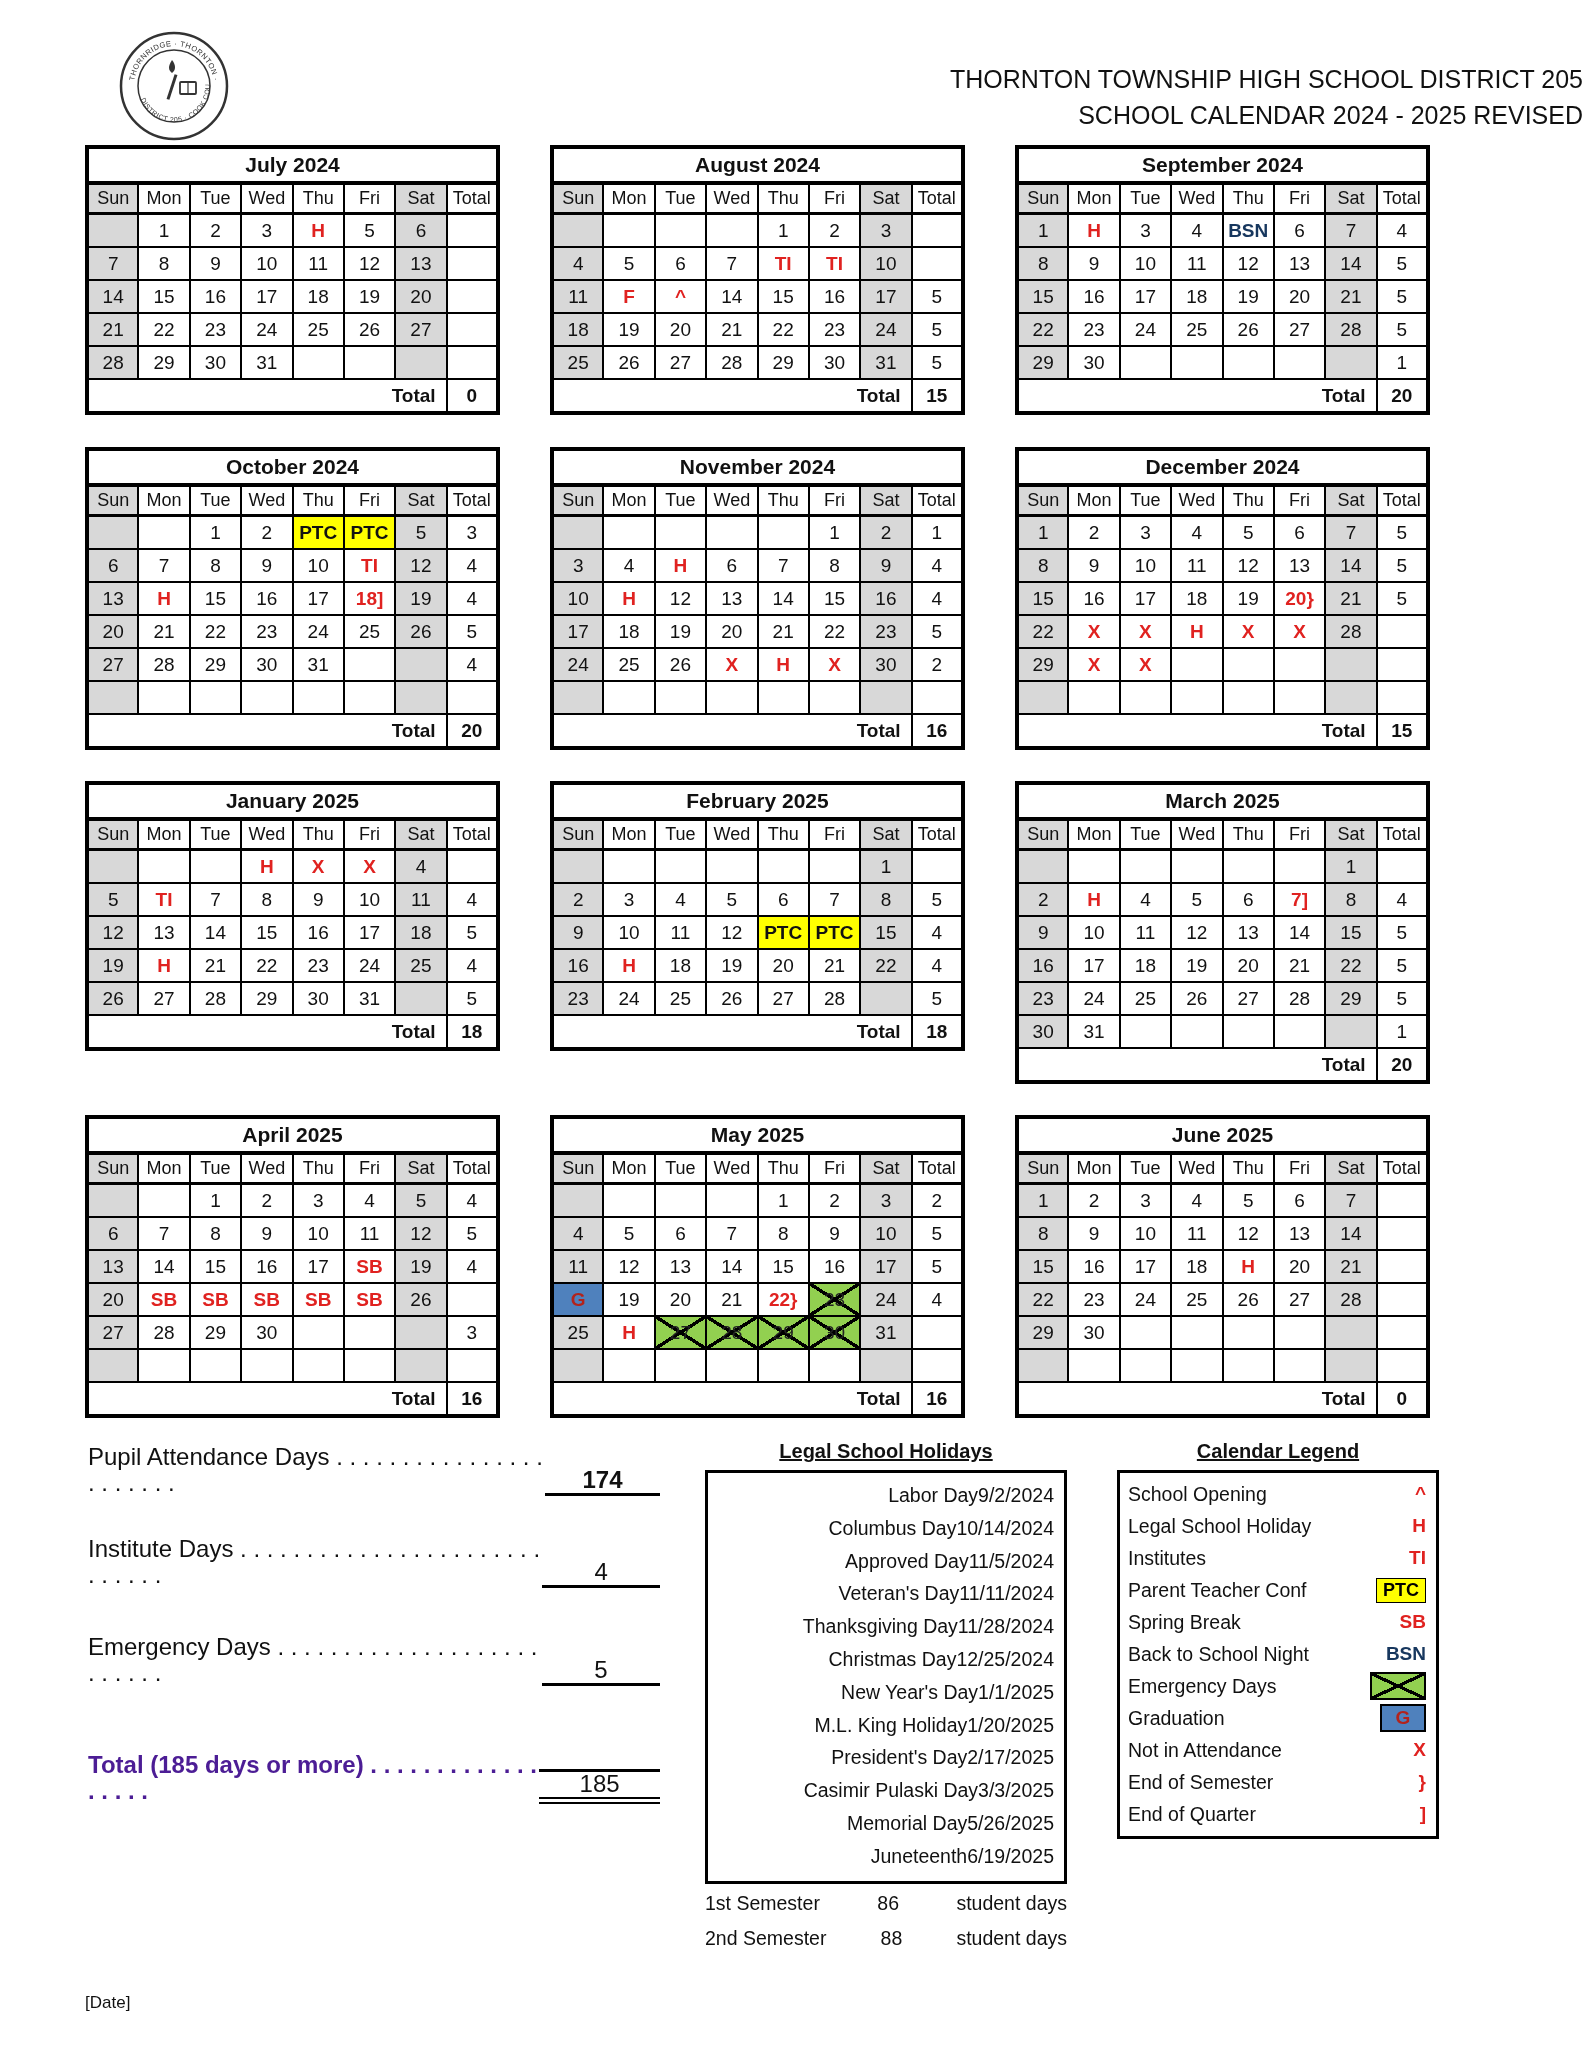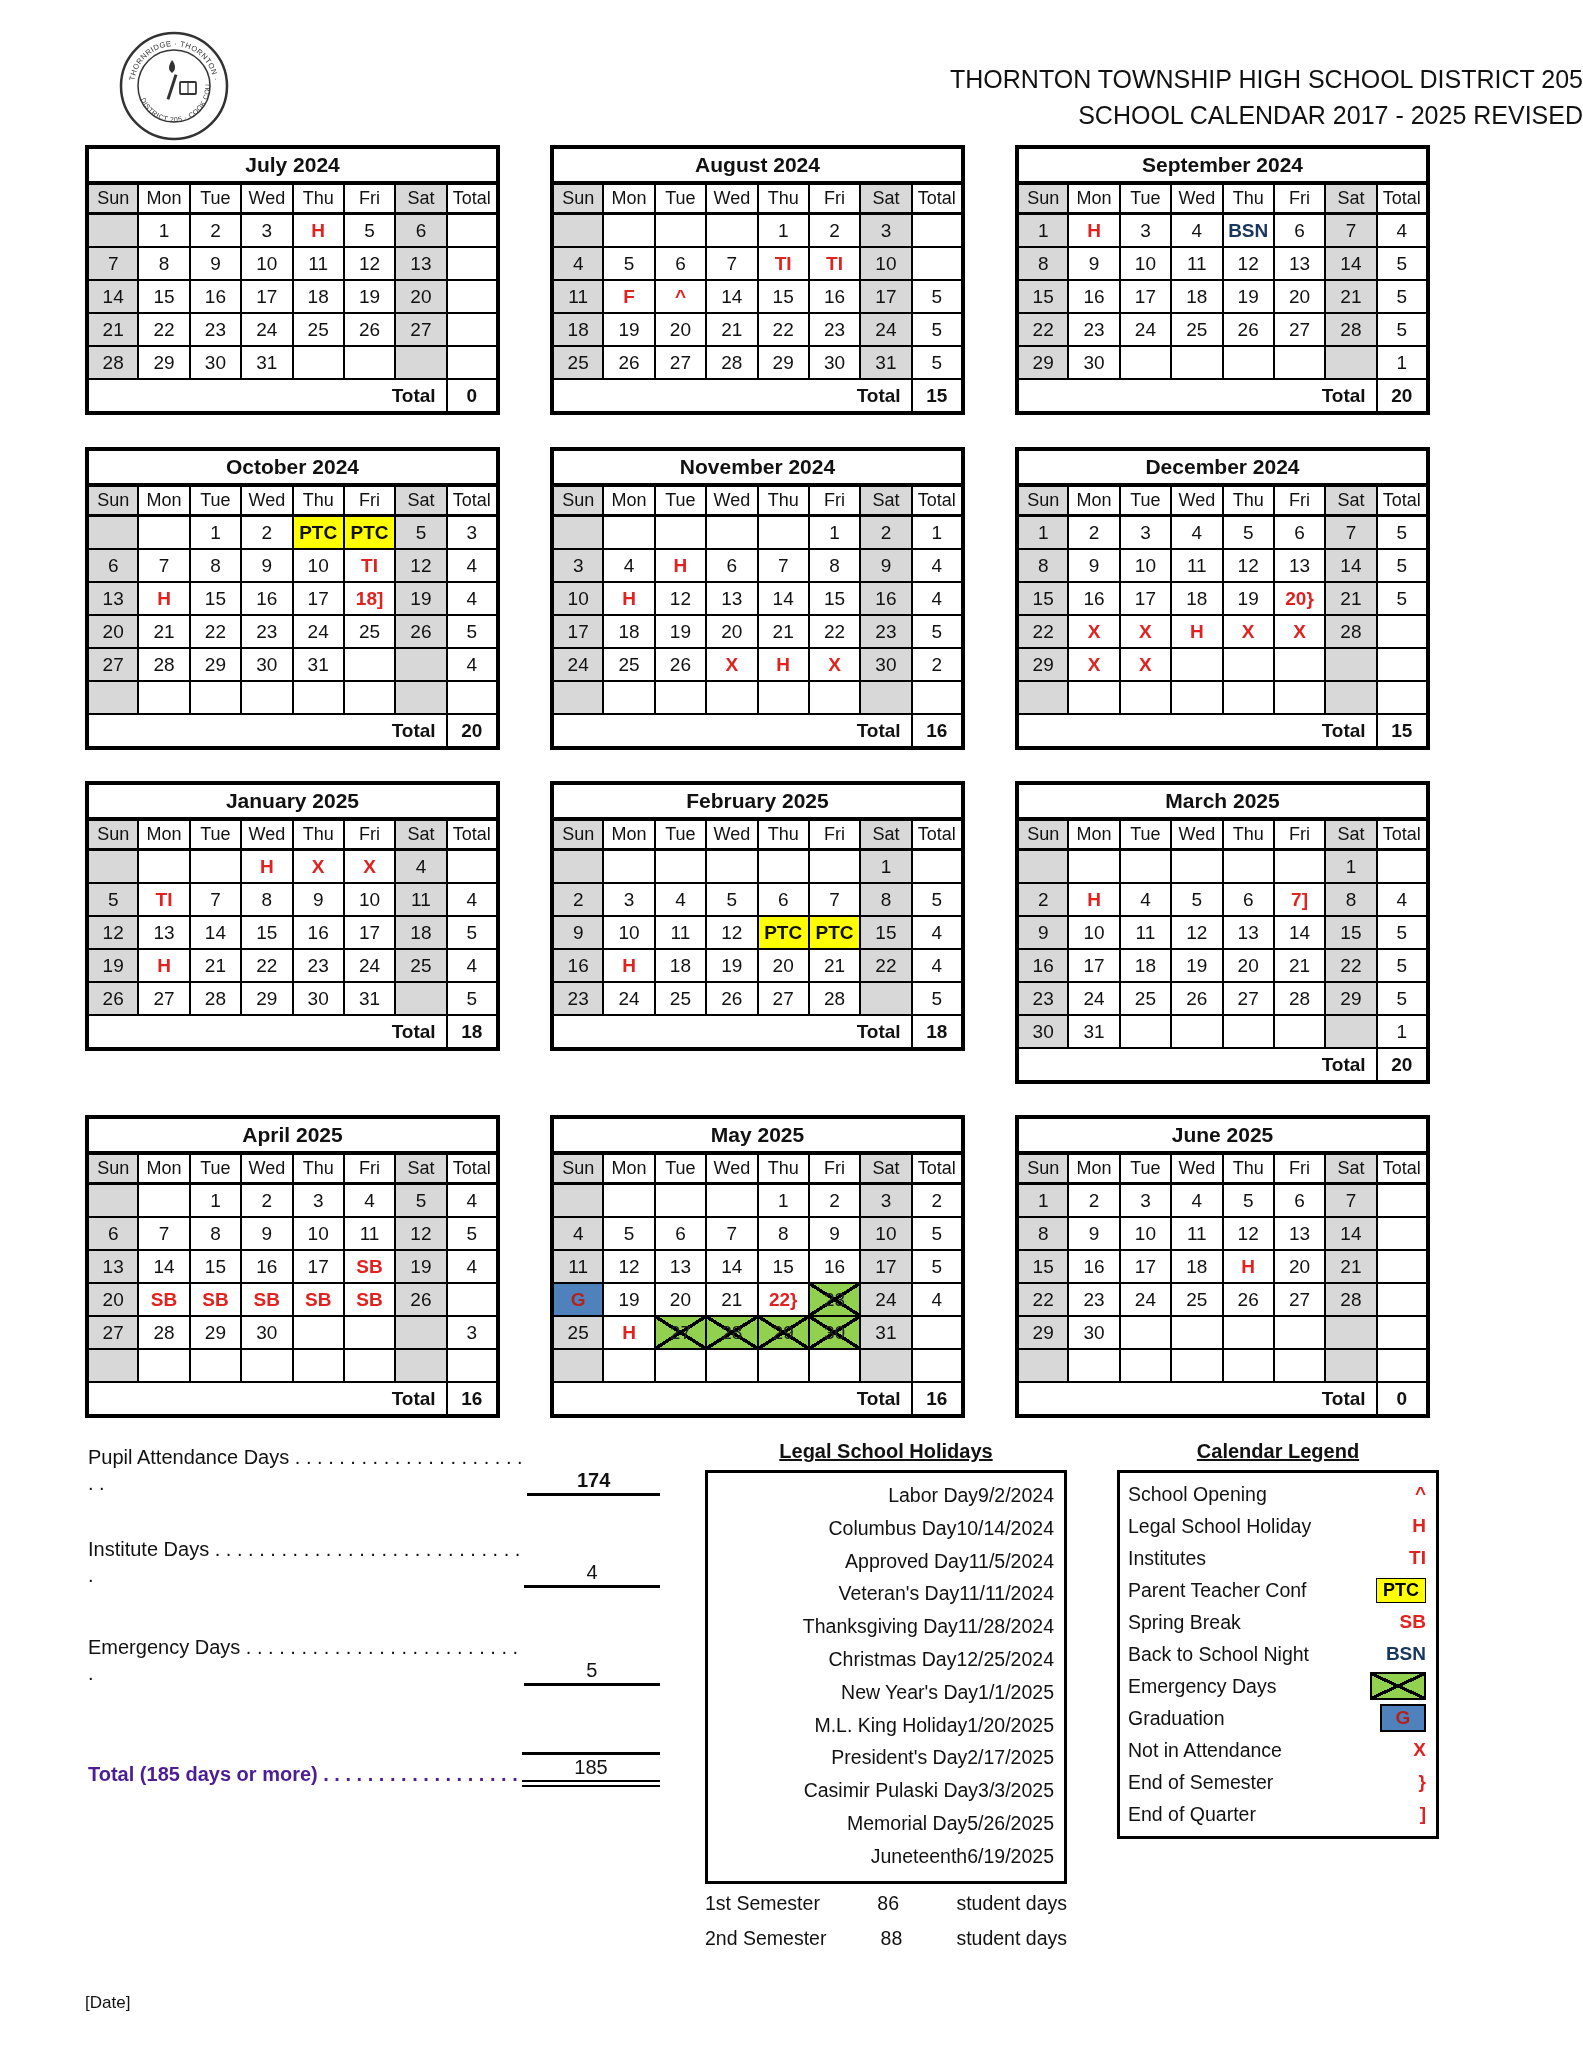--- a/index.html
+++ b/index.html
@@ -31,21 +31,21 @@
   .cal td.ptc{background:#ffff00;font-weight:bold;}
   .cal td.bsn{color:#17375e;font-weight:bold;}
   .cal td.grad{background:#4f81bd;color:#b3231b;font-weight:bold;}
   .cal td.emg{color:#222;
     background:
       linear-gradient(to top right,   rgba(0,0,0,0) calc(50% - 1.7px), #000 calc(50% - 1.7px), #000 calc(50% + 1.7px), rgba(0,0,0,0) calc(50% + 1.7px)),
       linear-gradient(to bottom right,rgba(0,0,0,0) calc(50% - 1.7px), #000 calc(50% - 1.7px), #000 calc(50% + 1.7px), rgba(0,0,0,0) calc(50% + 1.7px)),
       #92d050;}
 
   
-  .summary{position:absolute;left:88px;top:1444px;width:572px;font-size:20px;}
+  .summary{position:absolute;left:88px;top:1444px;width:572px;font-size:24px;}
   .sum-row{display:flex;justify-content:space-between;align-items:flex-end;}
   .sum-row .lbl{line-height:26px;}
   .sum-row .val{width:138px;text-align:center;border-bottom:3px solid #000;
                 padding-bottom:1px;line-height:24px;}
   .sum-row.bold .val{font-weight:bold;}
   .sum-row.grand .lbl{color:#4c1d95;font-weight:bold;}
   .sum-row.grand .val{border-top:3px solid #000;border-bottom:7px double #000;}
   .sum-row:nth-child(2){margin-top:40px;}
   .sum-row:nth-child(3){margin-top:46px;}
   .sum-row:nth-child(4){margin-top:66px;}
@@ -99,21 +99,21 @@
       <textPath href="#arcBot" startOffset="12%">DISTRICT 205 · COOK COUNTY</textPath>
     </text>
     <path d="M54 30 C50 36 50 40 54 43 C58 40 58 35 54 30 Z" fill="#333"></path>
     <rect x="52.5" y="44" width="3" height="26" transform="rotate(18 54 57)" fill="#333"></rect>
     <rect x="62" y="52" width="16" height="12" rx="1" fill="none" stroke="#333" stroke-width="1.8"></rect>
     <line x1="70" y1="52" x2="70" y2="64" stroke="#333" stroke-width="1.2"></line>
   </svg>
 
   <div class="page-title">
     <div>THORNTON TOWNSHIP HIGH SCHOOL DISTRICT 205</div>
-    <div>SCHOOL CALENDAR 2017 - 2025 REVISED</div>
+    <div>SCHOOL CALENDAR 2024 - 2025 REVISED</div>
   </div>
 
   <div class="bands">
     <div class="band">
         <table class="cal">
           <tbody>
             <tr>
               <th class="mtitle" colspan="8">July 2024</th>
             </tr>
             <tr>

